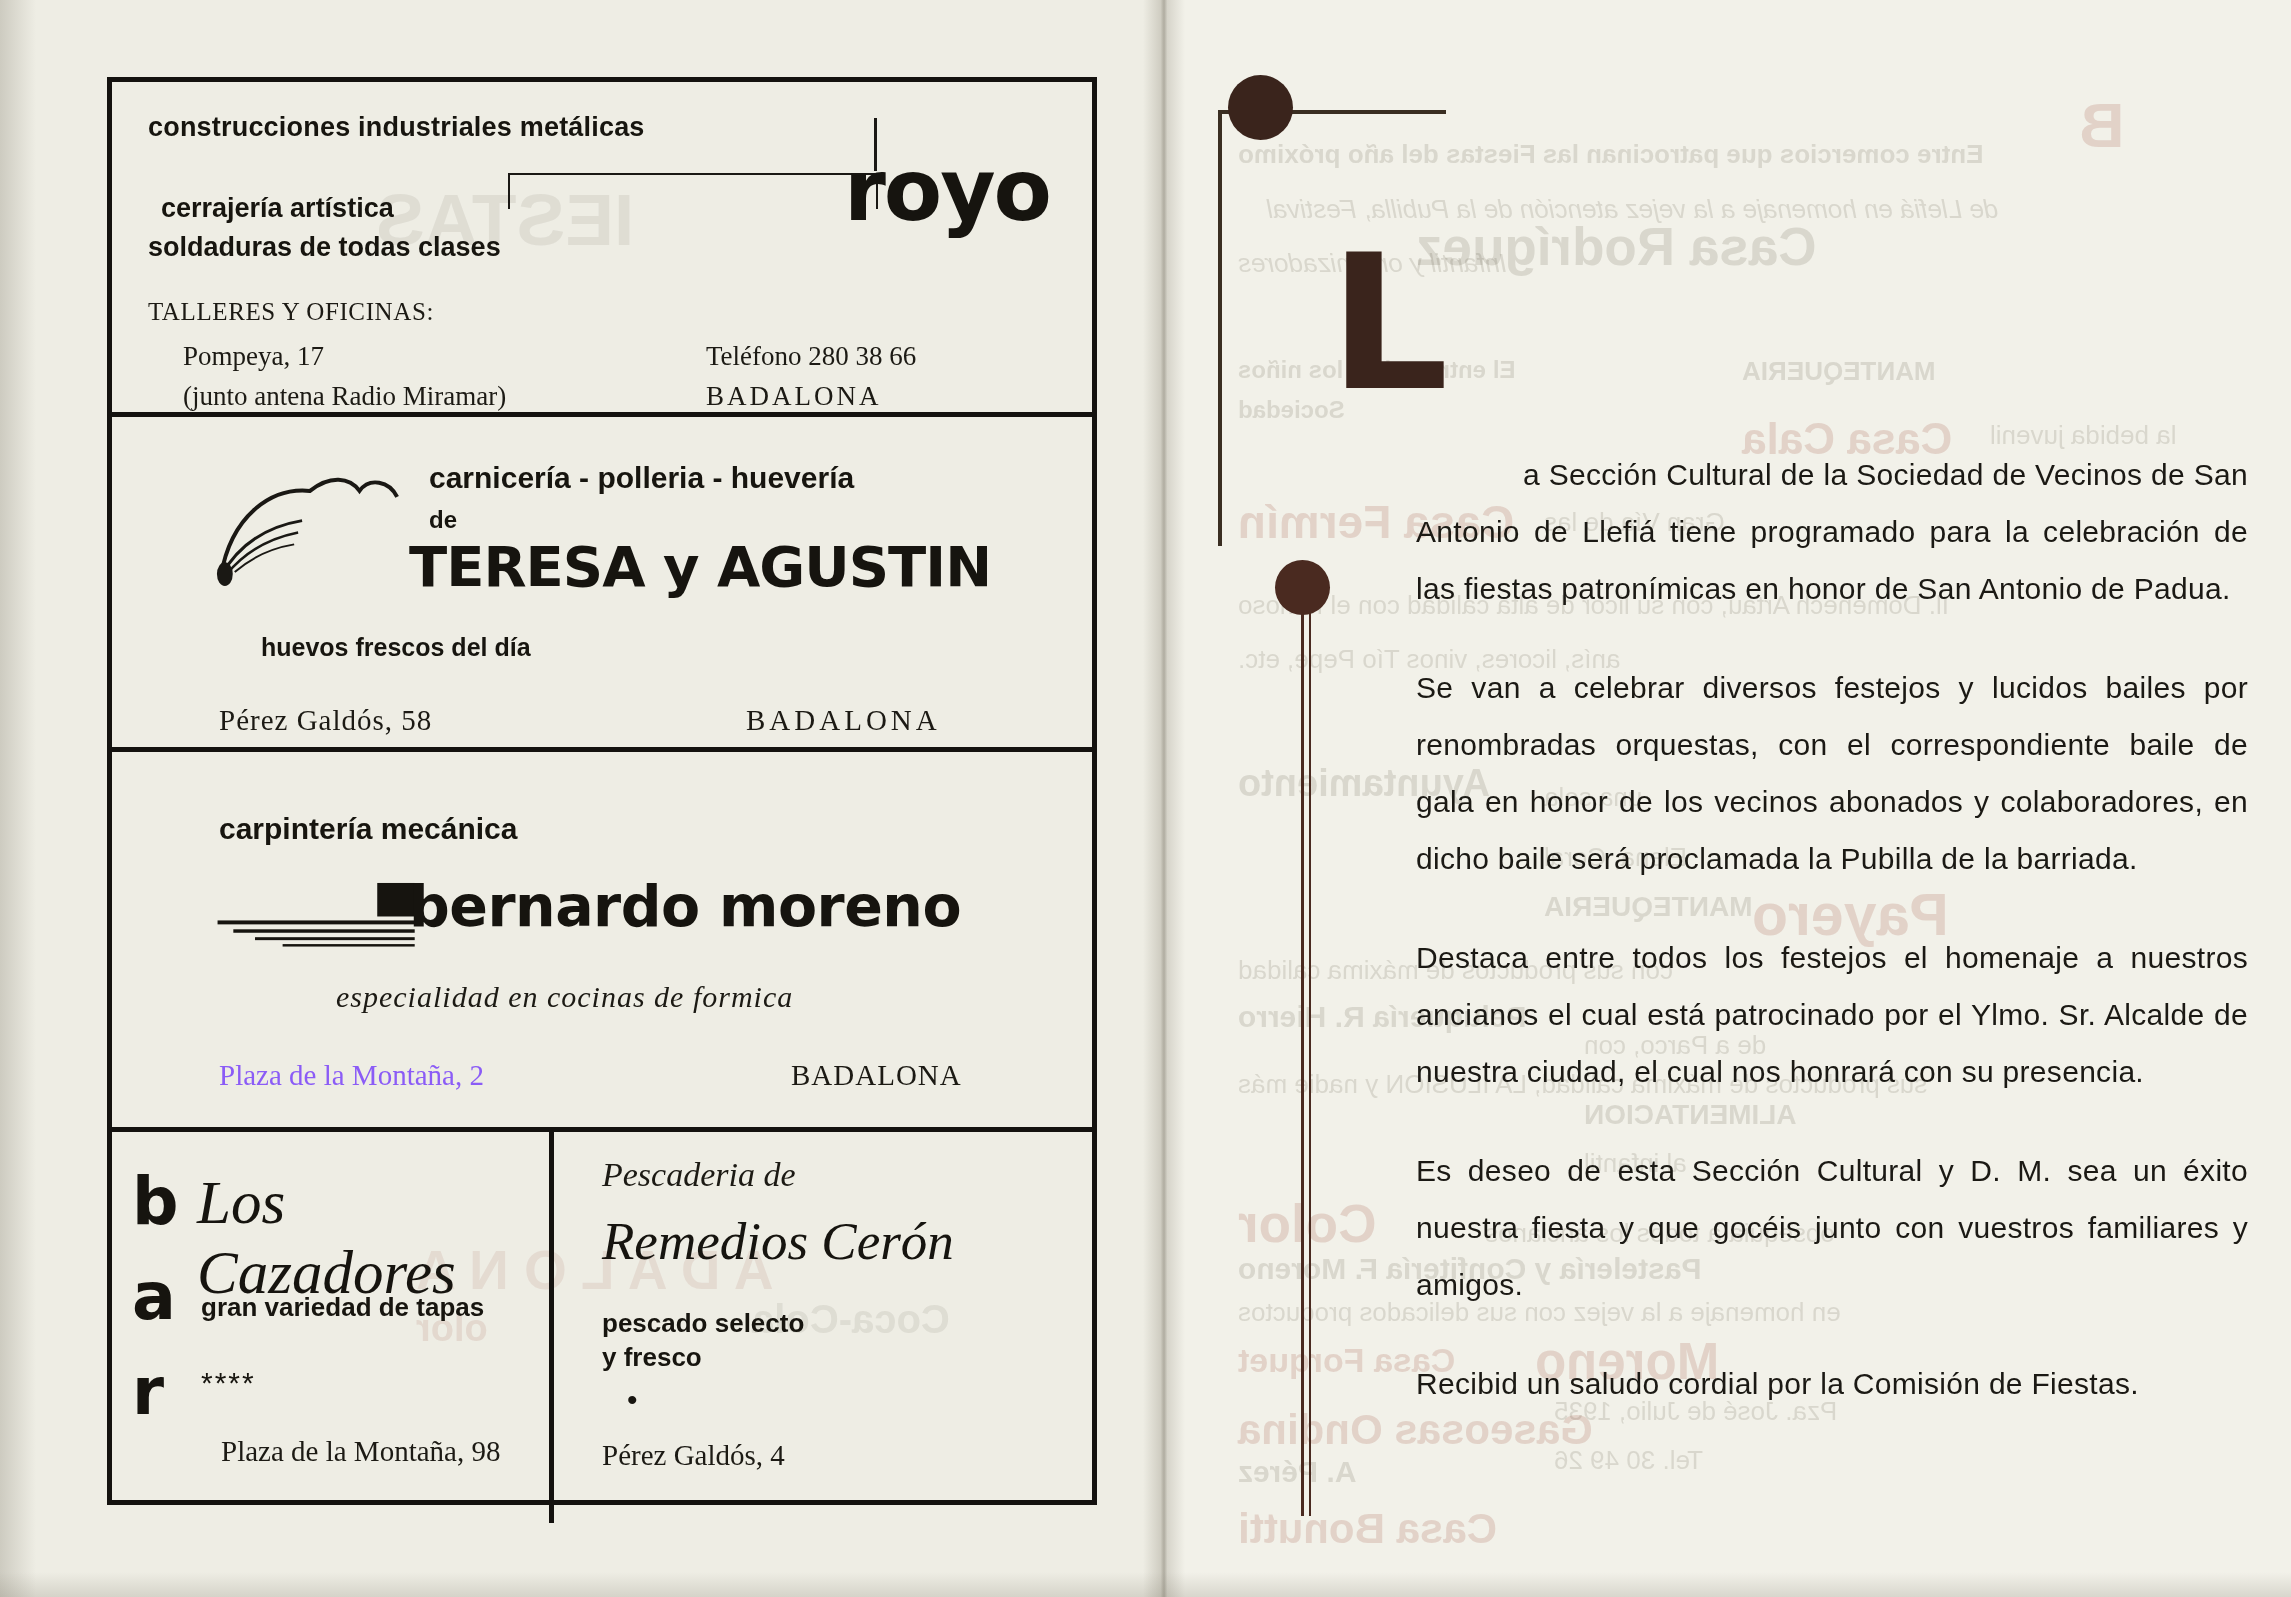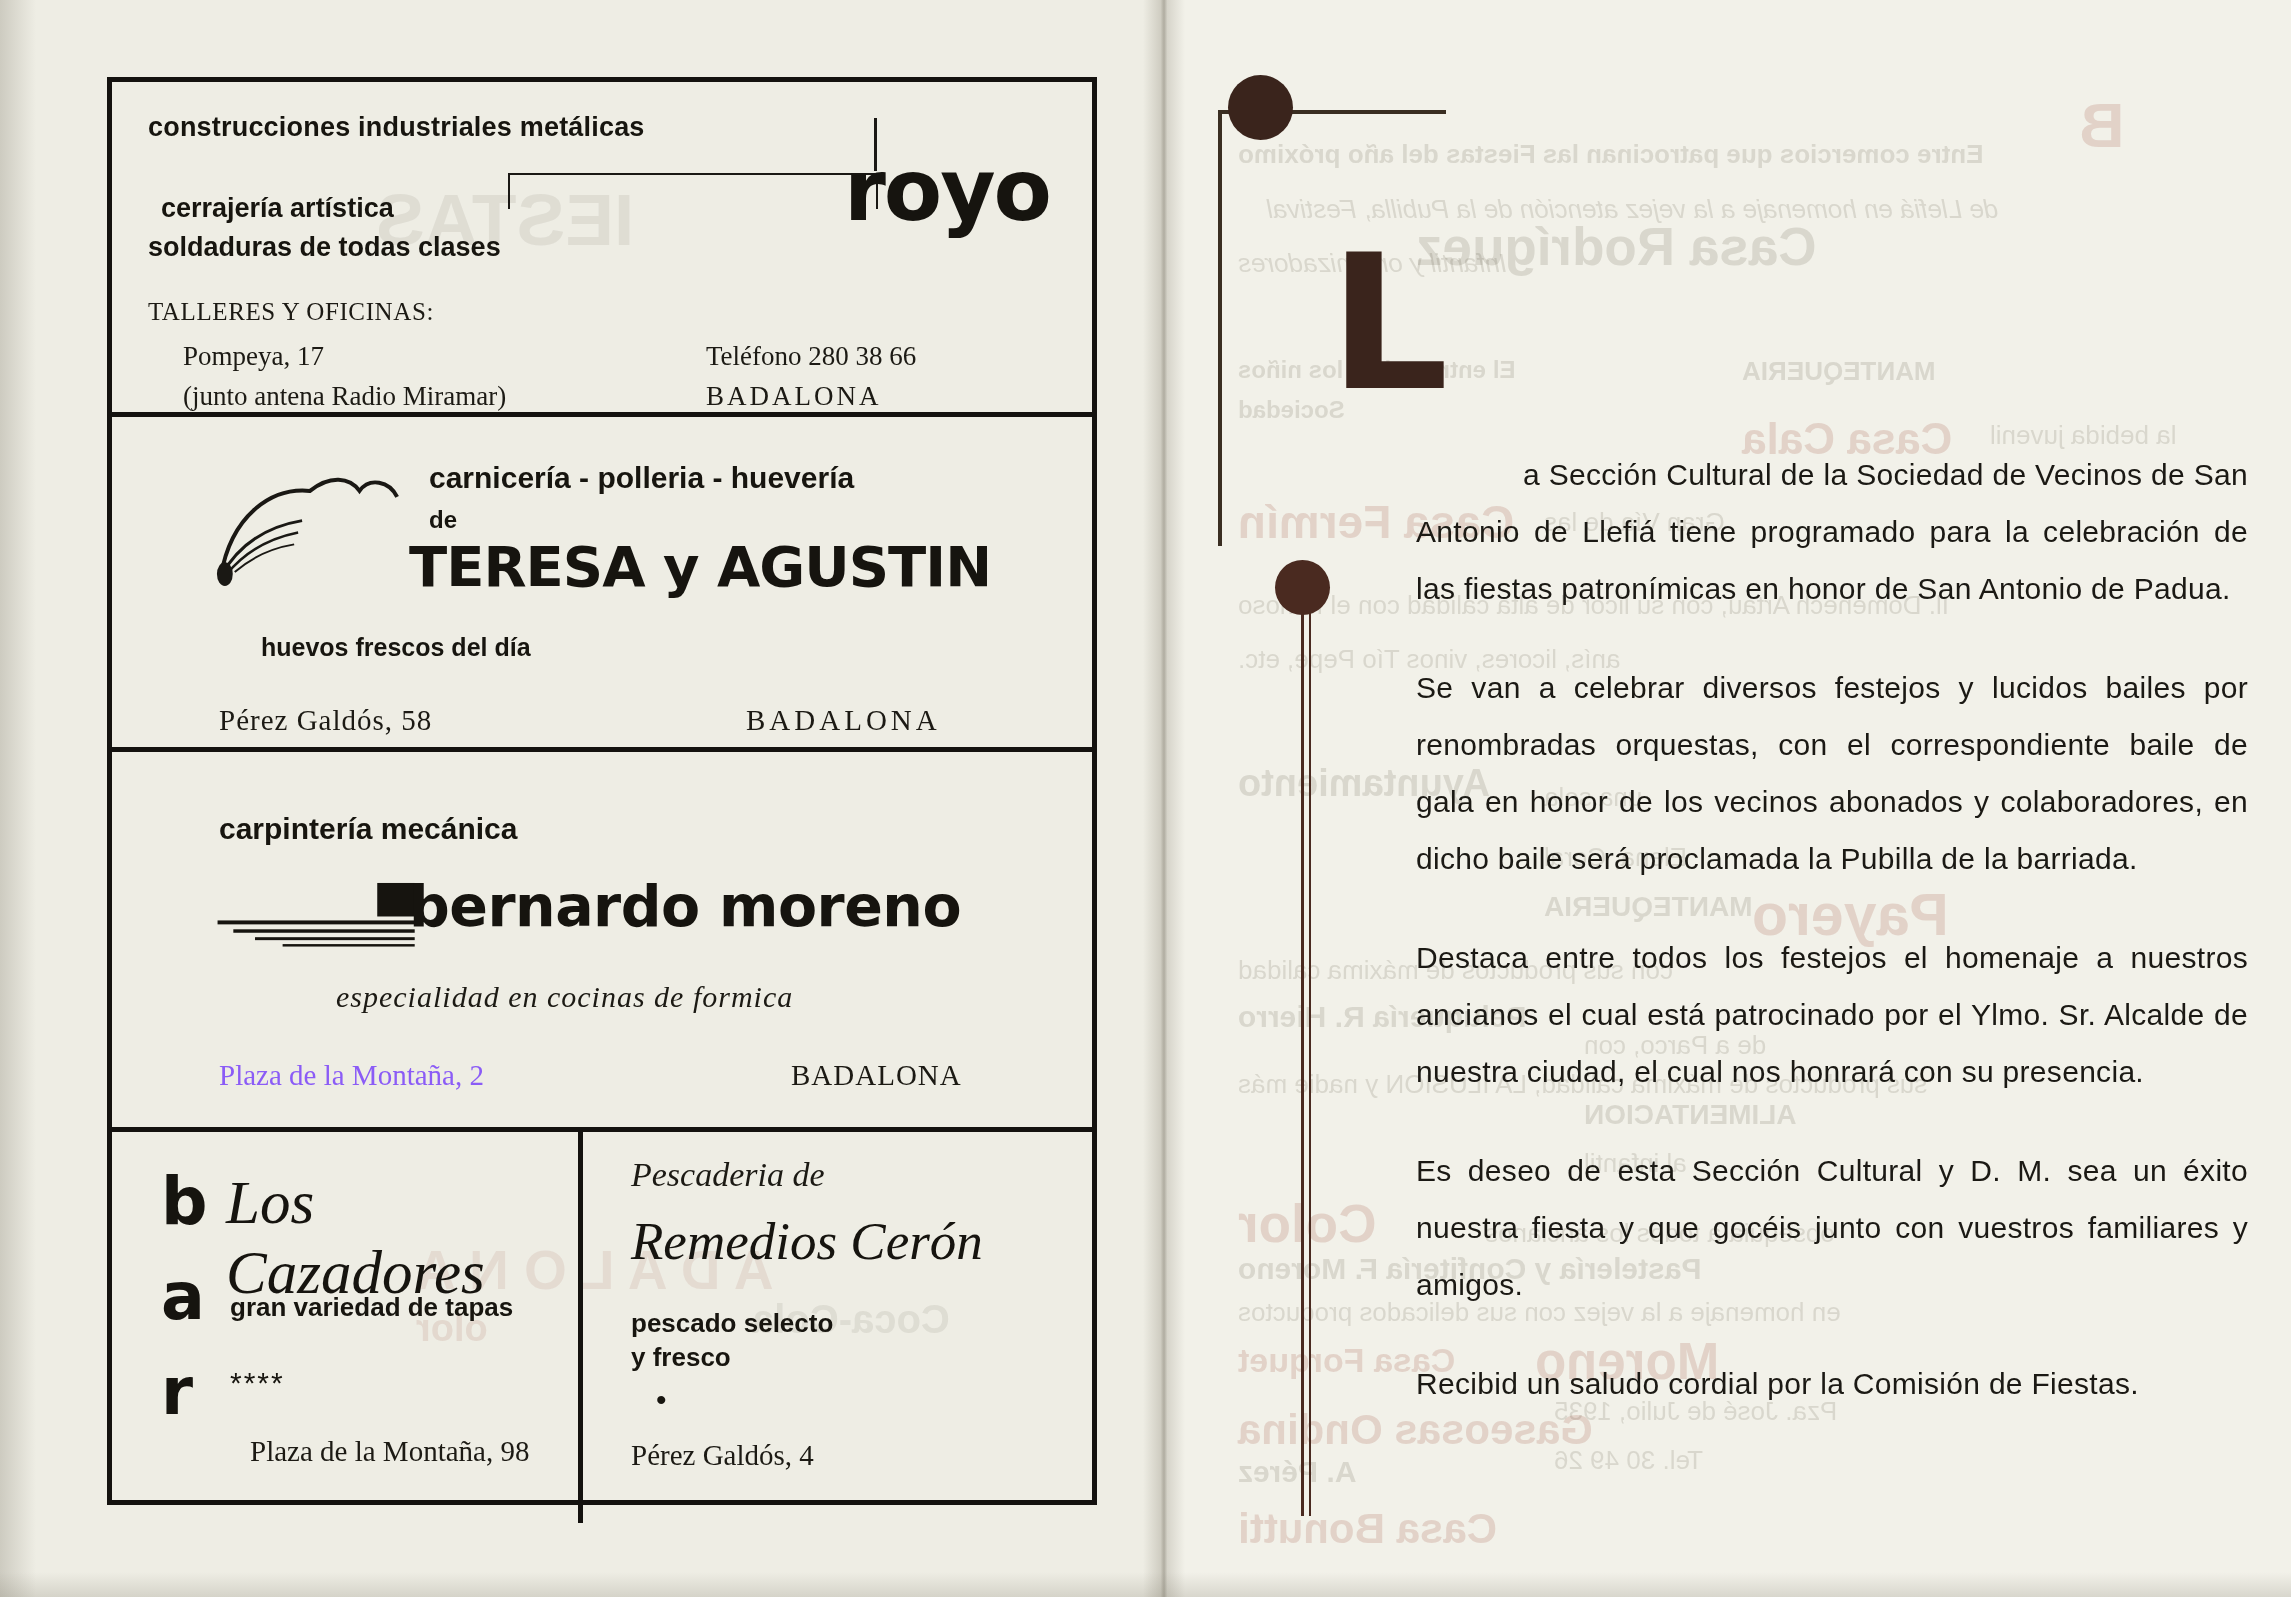--- a/index.html
+++ b/index.html
@@ -53,21 +53,20 @@
     width: 990px;
     height: 1428px;
     border: 5px solid #14120f;
     box-sizing: border-box;
     background: rgba(255,255,255,0.03);
   }
   .ad-cell {
     position: relative;
     box-sizing: border-box;
     border-bottom: 5px solid #14120f;
-    padding-left: 29px;
   }
   .ad-cell:last-child { border-bottom: none; }
 
   
   .cell-royo { height: 335px; padding: 30px 36px 0 36px; }
   .royo-line1 {
     font-size: 27px;
     font-weight: bold;
     letter-spacing: 0.2px;
     color: #17150f;

